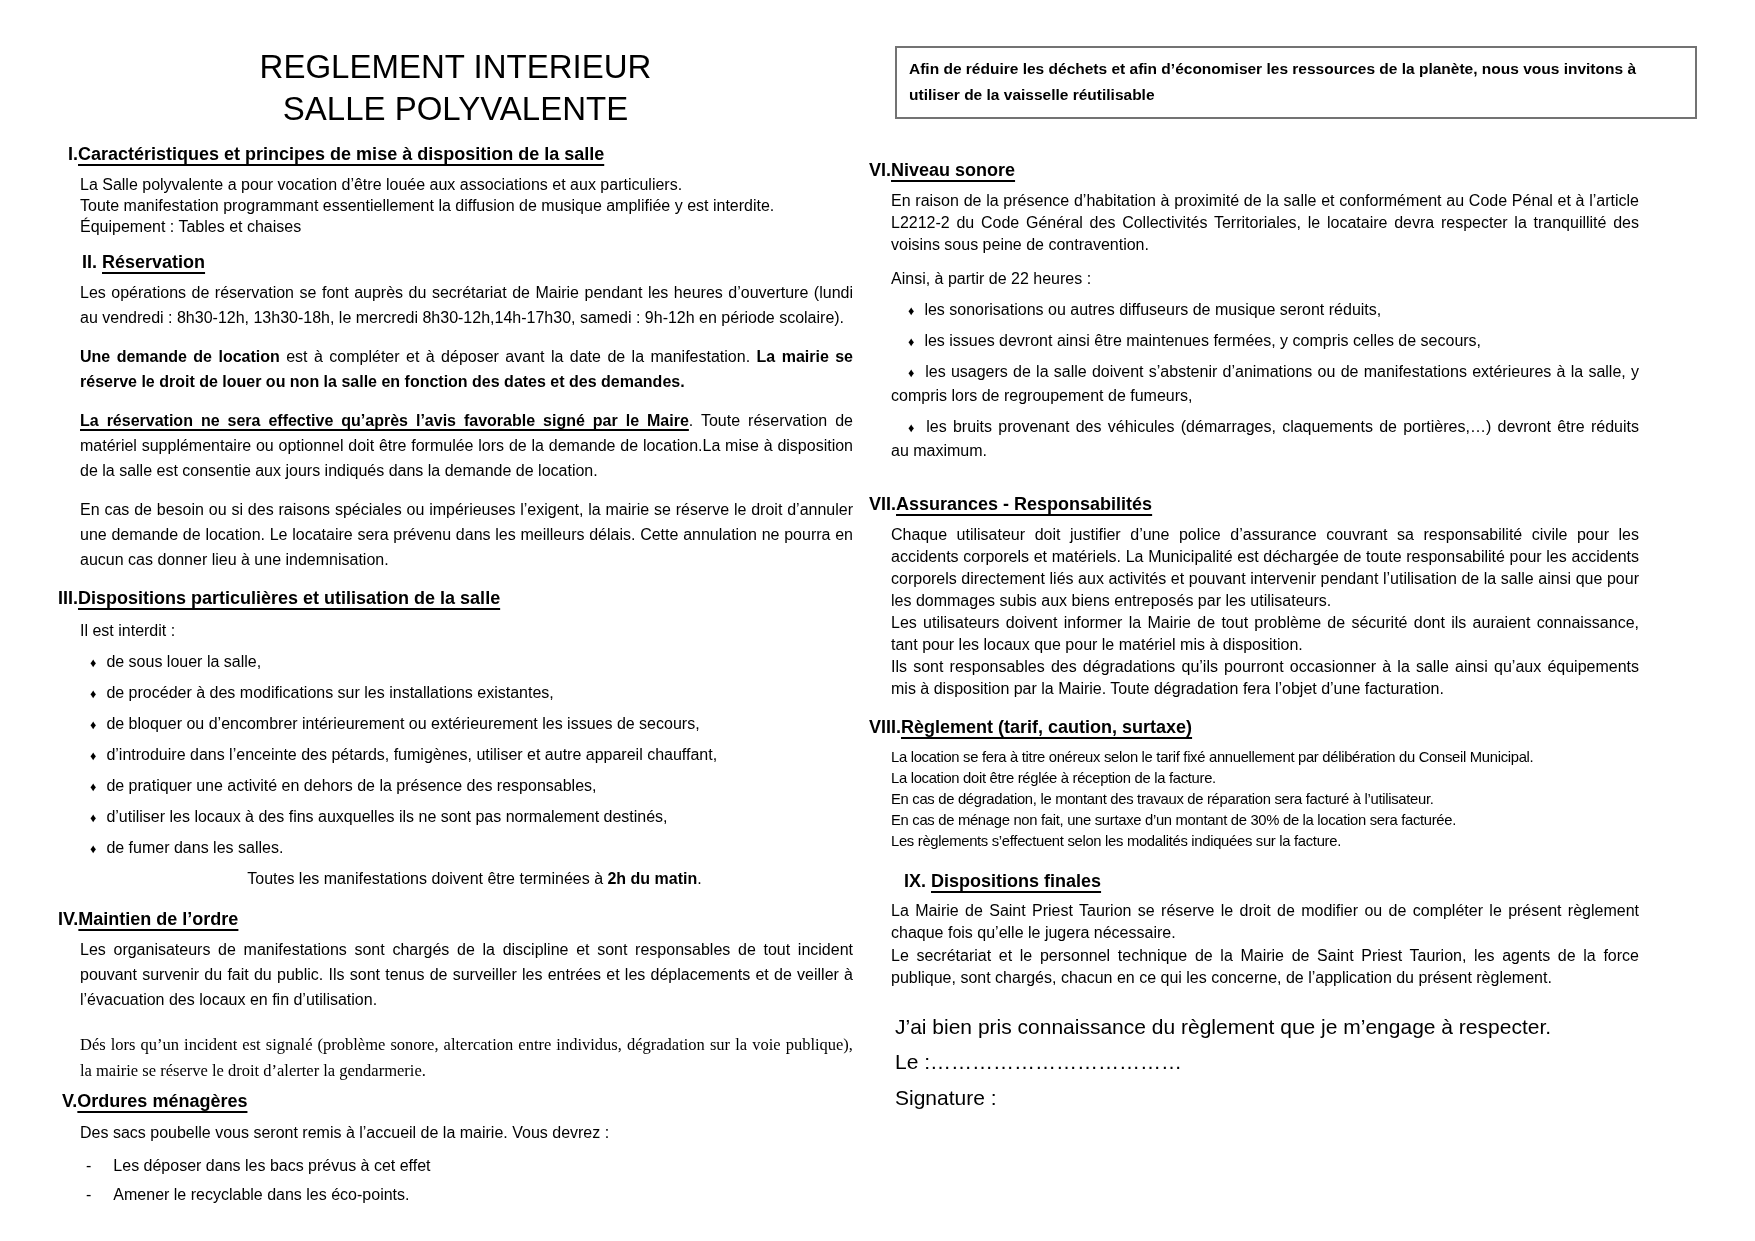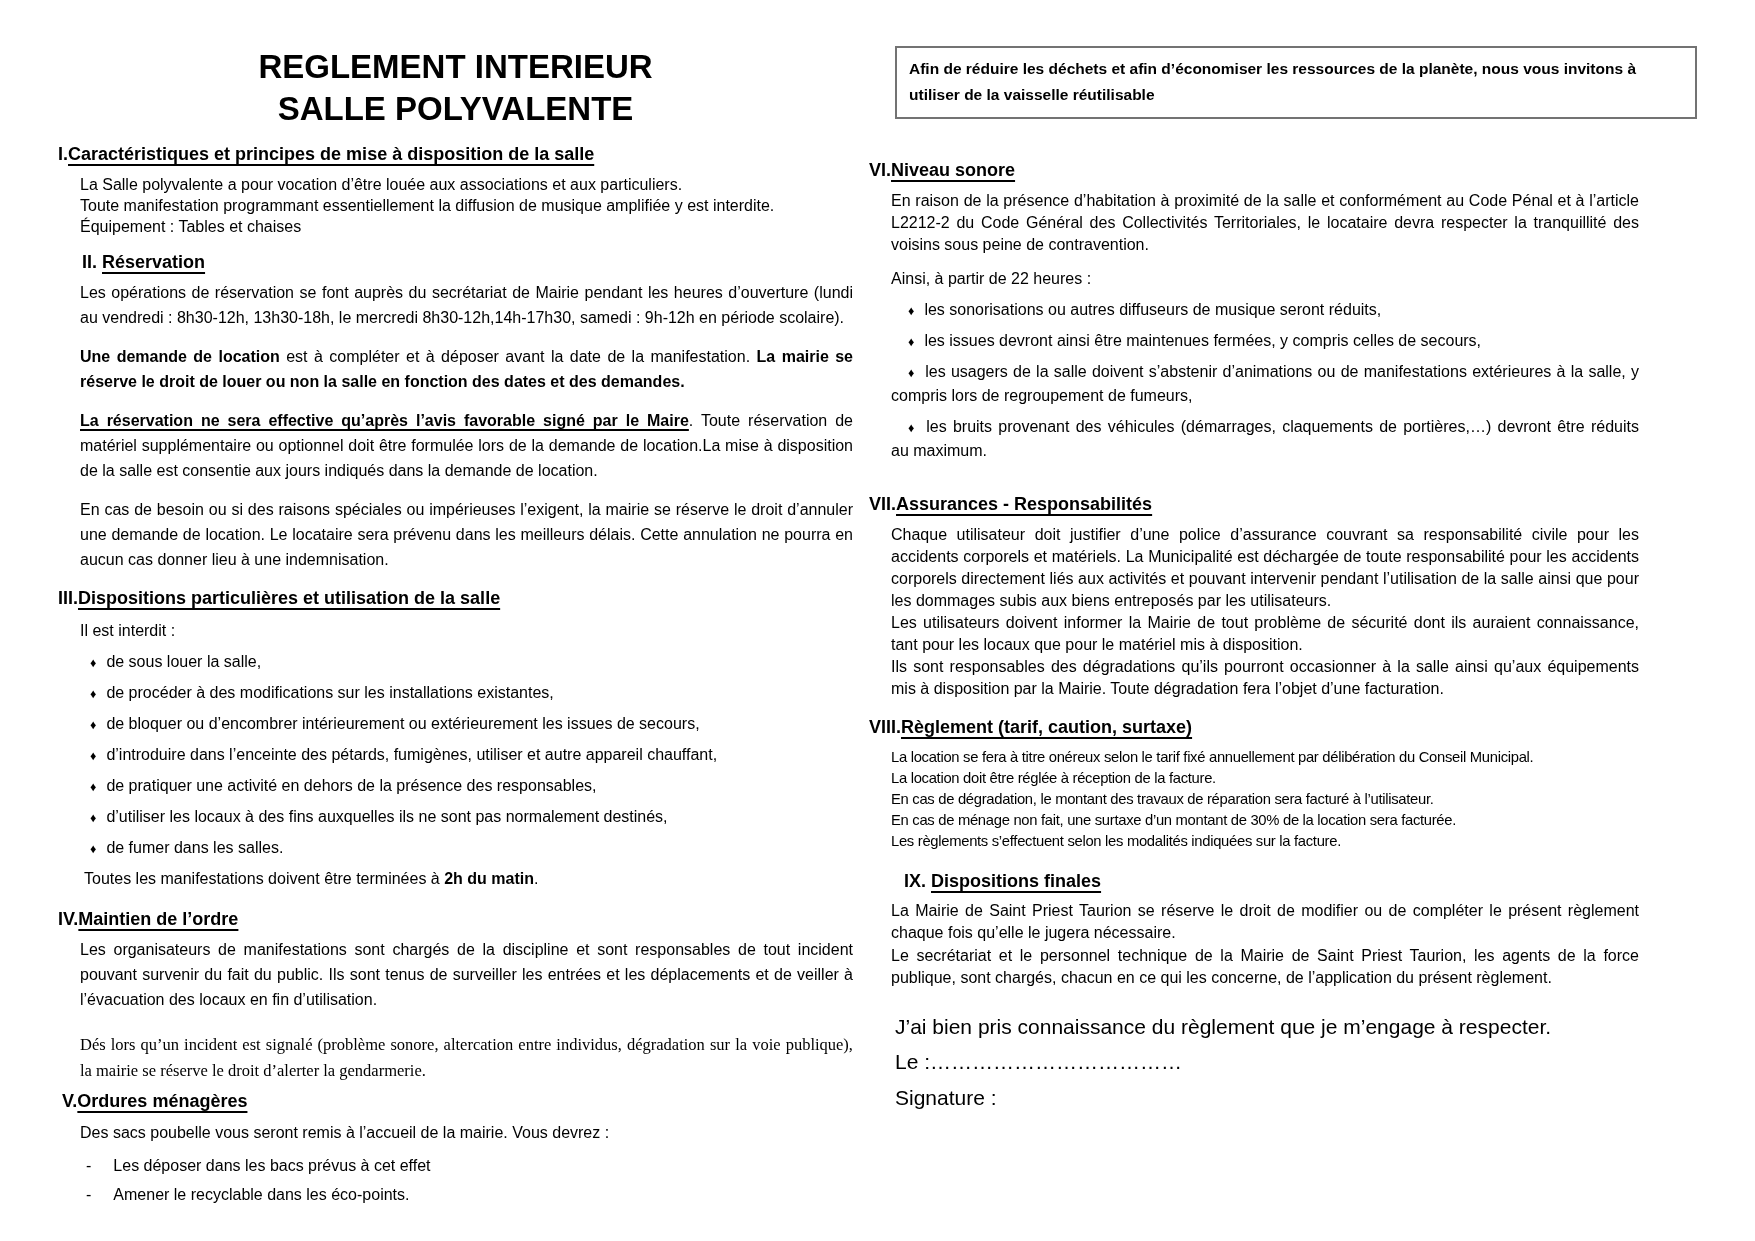--- a/index.html
+++ b/index.html
@@ -7,25 +7,25 @@
     width:1755px;height:1241px;
     background:#ffffff;color:#000000;
     font-family:"Liberation Sans","DejaVu Sans",sans-serif;
     font-size:16px;line-height:1.56;
     overflow:hidden;box-sizing:border-box;
   }
   .page{display:flex;padding:44px 52px 0 58px;gap:16px;box-sizing:border-box;}
   .col-left{width:795px;flex:none;}
   .col-right{flex:1;min-width:0;}
 
-  .doc-title{text-align:center;font-weight:bold;font-size:33px;line-height:1.26;margin:2px 0 14px 0;}
+  .doc-title{text-align:center;font-weight:normal;font-size:33px;line-height:1.26;margin:2px 0 14px 0;}
 
   .h{font-weight:bold;font-size:18px;line-height:1.25;margin:14px 0 8px 0;}
   .h .t{text-decoration:underline;text-decoration-thickness:2px;text-underline-offset:4px;}
-  .h-i{margin-top:6px;}
+  .h-i{margin-left:10px;margin-top:6px;}
   .h-ii{margin-left:24px;}
   .h-iv{margin-top:16px;}
   .h-v{margin-left:4px;margin-top:6px;}
   .h-vi{margin-top:40px;}
   .h-vii{margin-top:30px;}
   .h-viii{margin-top:16px;}
   .h-ix{margin-left:35px;margin-top:18px;}
 
   .body{margin-left:22px;}
   .col-right .body{margin-right:64px;}
@@ -89,21 +89,21 @@
       <p class="s5-intro">Il est interdit :</p>
       <div class="blist">
         <div class="b3"><span class="g">♦</span><span>de sous louer la salle,</span></div>
         <div class="b3"><span class="g">♦</span><span>de procéder à des modifications sur les installations existantes,</span></div>
         <div class="b3"><span class="g">♦</span><span>de bloquer ou d’encombrer intérieurement ou extérieurement les issues de secours,</span></div>
         <div class="b3"><span class="g">♦</span><span>d’introduire dans l’enceinte des pétards, fumigènes, utiliser et autre appareil chauffant,</span></div>
         <div class="b3"><span class="g">♦</span><span>de pratiquer une activité en dehors de la présence des responsables,</span></div>
         <div class="b3"><span class="g">♦</span><span>d’utiliser les locaux à des fins auxquelles ils ne sont pas normalement destinés,</span></div>
         <div class="b3"><span class="g">♦</span><span>de fumer dans les salles.</span></div>
       </div>
-      <p style="margin:6px 0 0 4px;"><span>Toutes les manifestations doivent être terminées à </span><span class="b">2h du matin</span><span>.</span></p>
+      <p style="margin:6px 0 0 16px;text-align:center;"><span>Toutes les manifestations doivent être terminées à </span><span class="b">2h du matin</span><span>.</span></p>
     </div>
 
     <div class="h h-iv"><span class="n">IV.</span><span class="t">Maintien de l’ordre</span></div>
     <div class="body">
       <p class="just">Les organisateurs de manifestations sont chargés de la discipline et sont responsables de tout incident pouvant survenir du fait du public. Ils sont tenus de surveiller les entrées et les déplacements et de veiller à l’évacuation des locaux en fin d’utilisation.</p>
       <p class="just serif" style="margin-bottom:0;">Dés lors qu’un incident est signalé (problème sonore, altercation entre individus, dégradation sur la voie publique), la mairie se réserve le droit d’alerter la gendarmerie.</p>
     </div>
 
     <div class="h h-v"><span class="n">V.</span><span class="t">Ordures ménagères</span></div>
     <div class="body">

